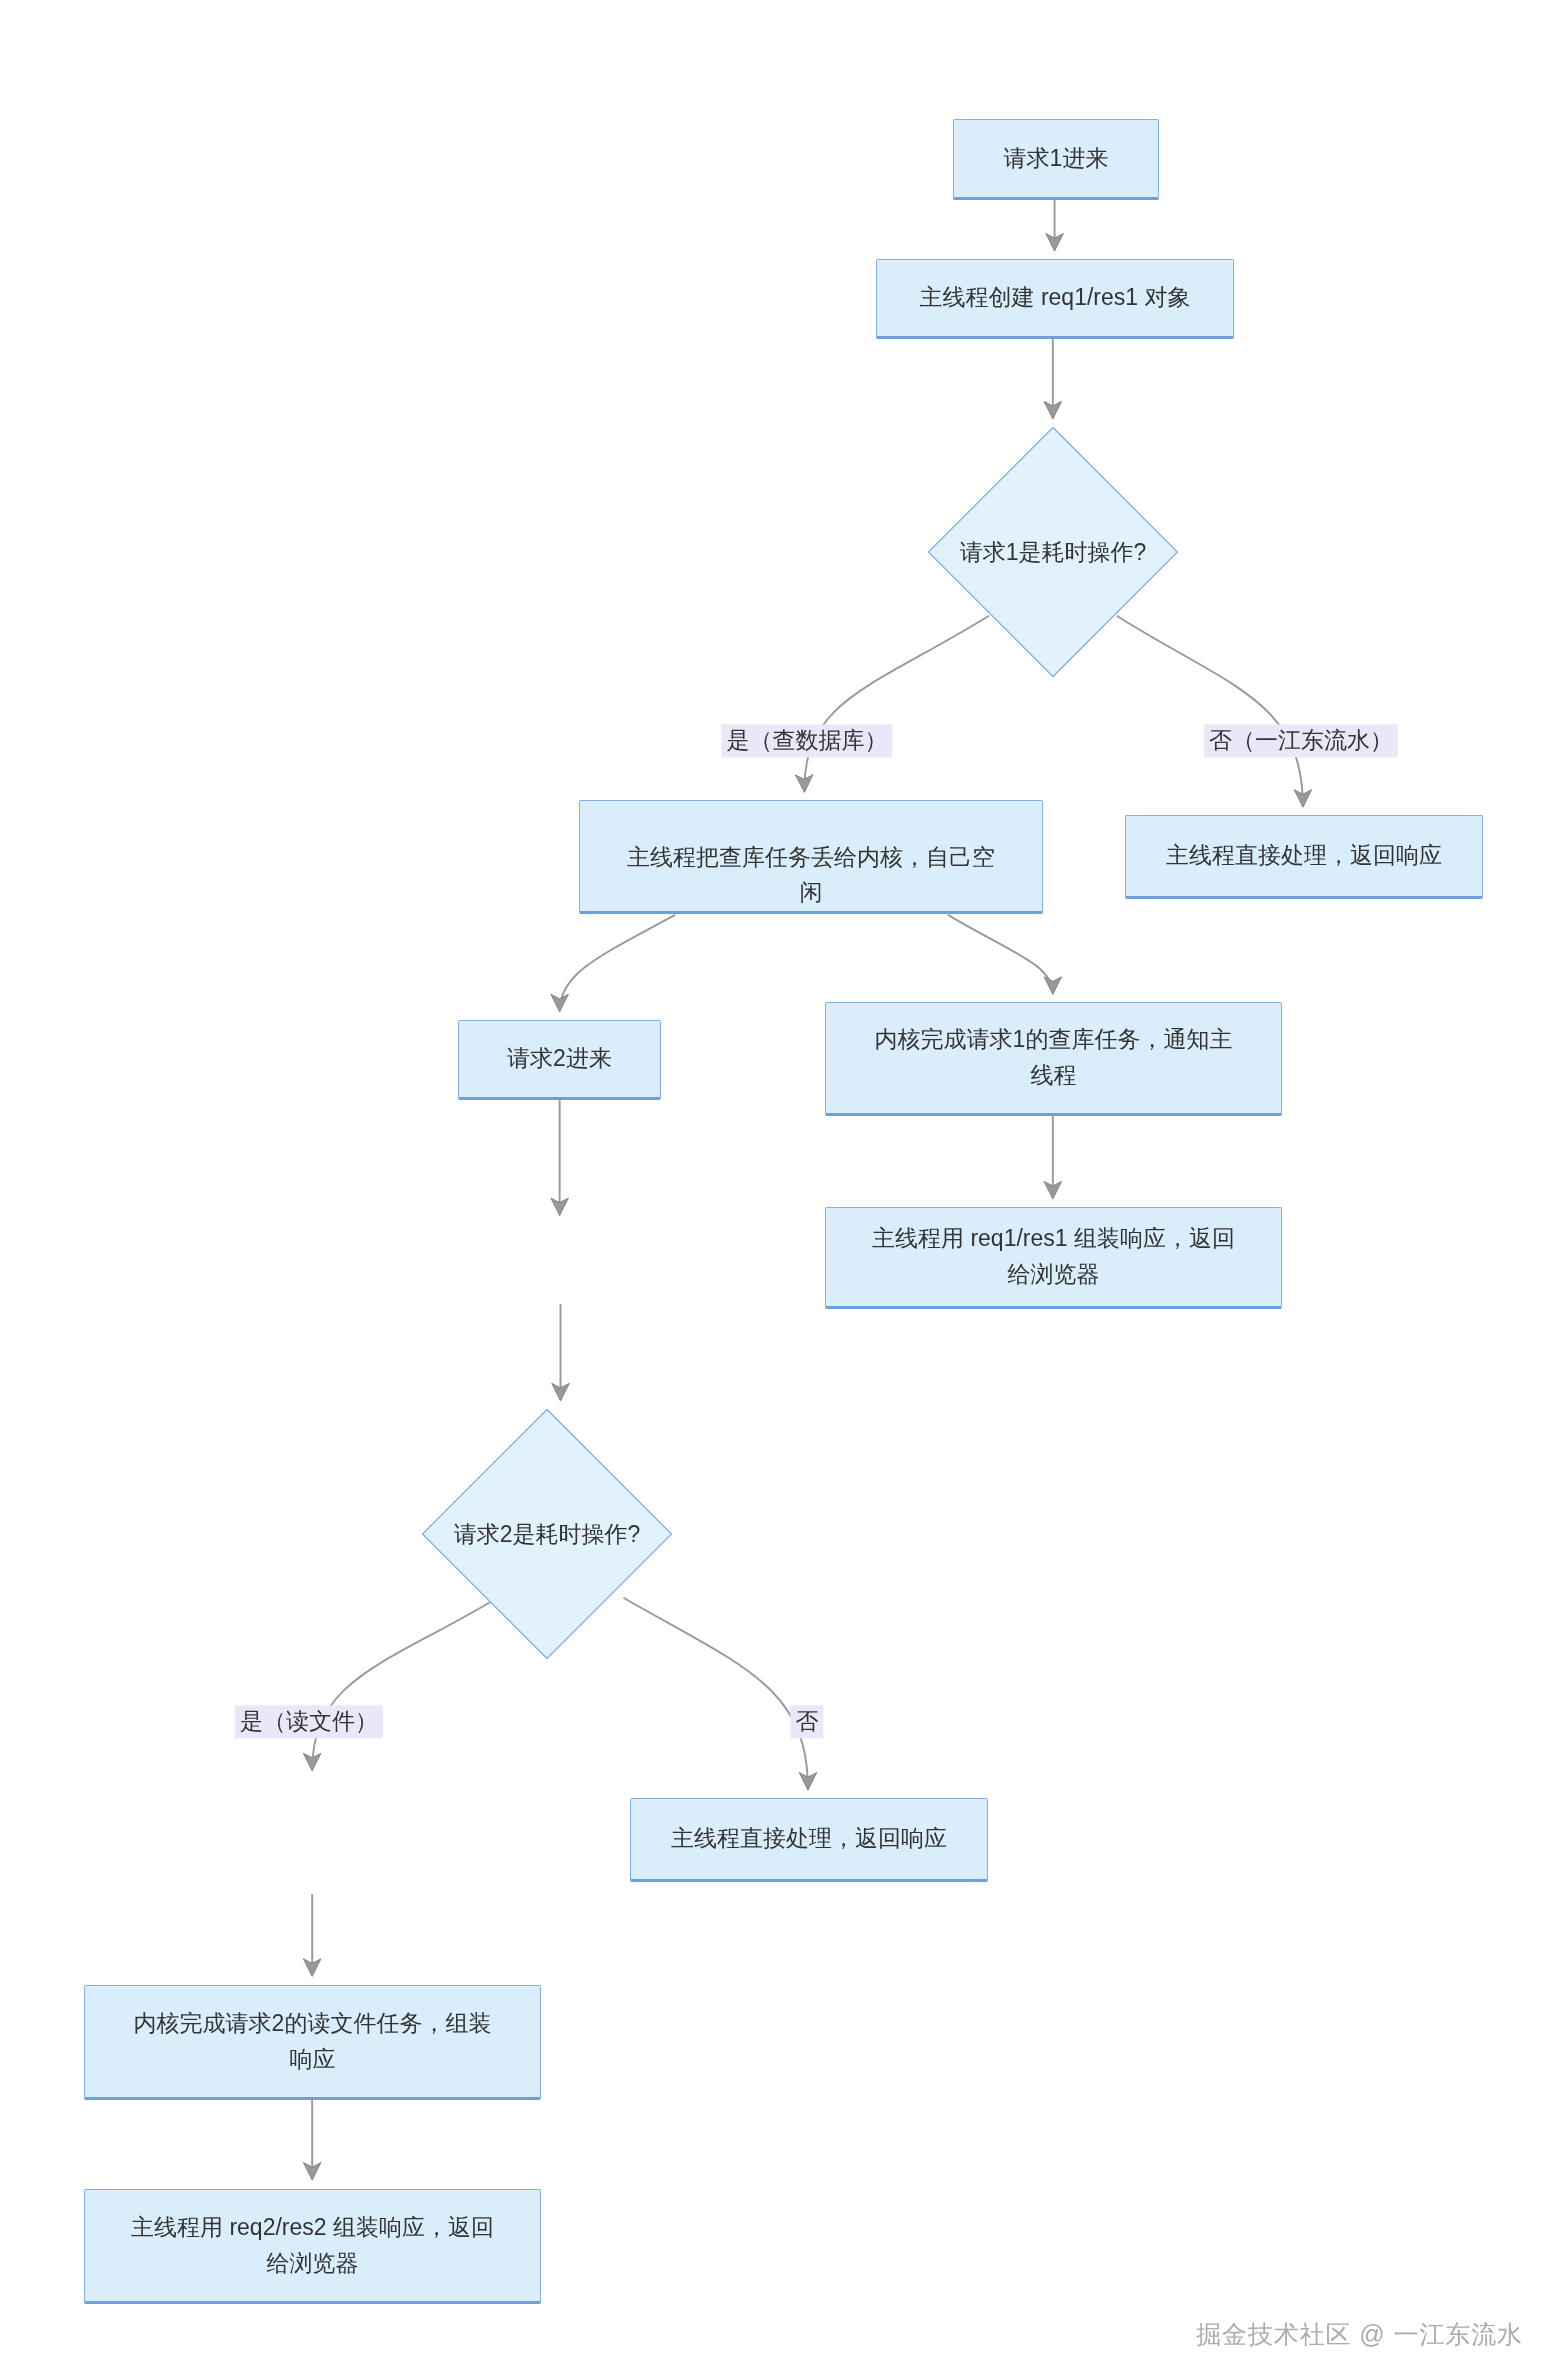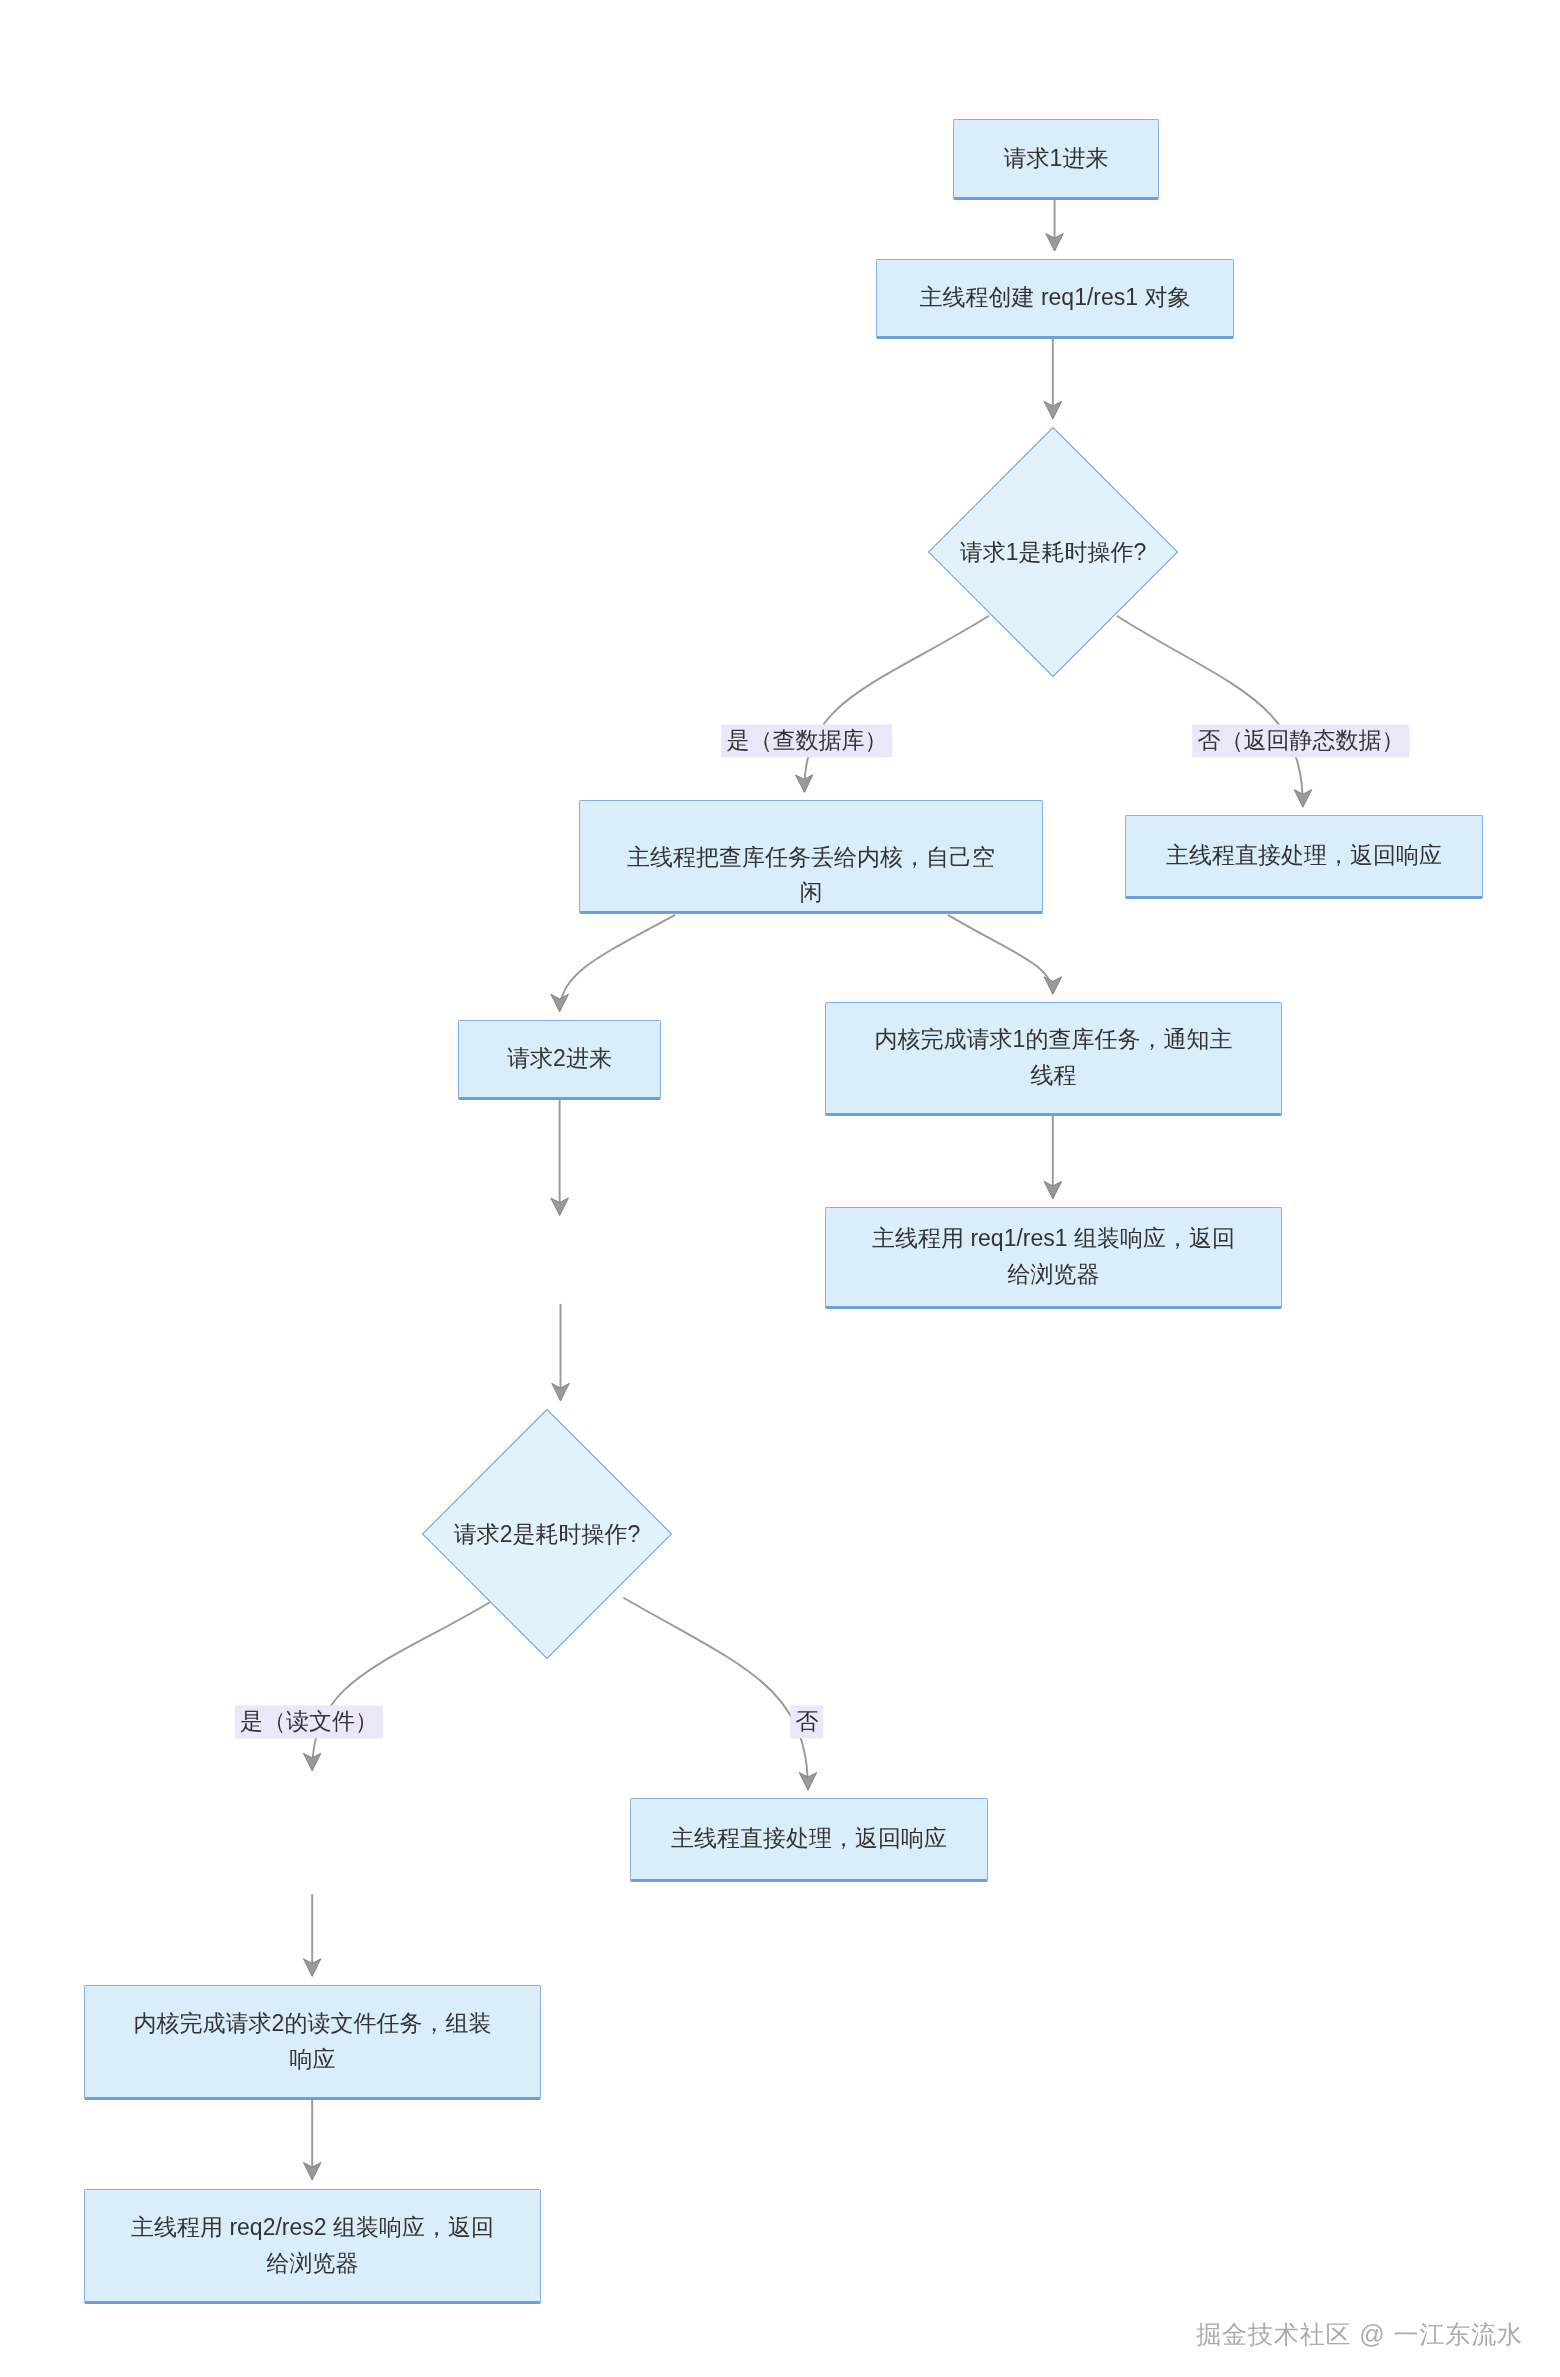--- a/index.html
+++ b/index.html
@@ -128,21 +128,21 @@
   <div class="node" style="left:876px;top:259px;width:358px;height:80px;">
     <span>主线程创建 req1/res1 对象</span>
   </div>
 
   <div class="diamond-wrap" style="left:927px;top:427px;width:252px;height:250px;">
     <div class="diamond-shape"></div>
     <div class="diamond-label">请求1是耗时操作?</div>
   </div>
 
   <span class="edge-label" style="left:807px;top:741px;">是（查数据库）</span>
-  <span class="edge-label" style="left:1301px;top:741px;">否（返回静态数据）</span>
+  <span class="edge-label" style="left:1301px;top:741px;">否（一江东流水）</span>
 
   <div class="node two-line" style="left:579px;top:800px;width:464px;height:114px;align-items:flex-end;">
     <span>主线程把查库任务丢给内核，自己空闲</span>
   </div>
 
   <div class="node" style="left:1125px;top:815px;width:358px;height:84px;">
     <span>主线程直接处理，返回响应</span>
   </div>
 
   <div class="node" style="left:458px;top:1020px;width:203px;height:80px;">

